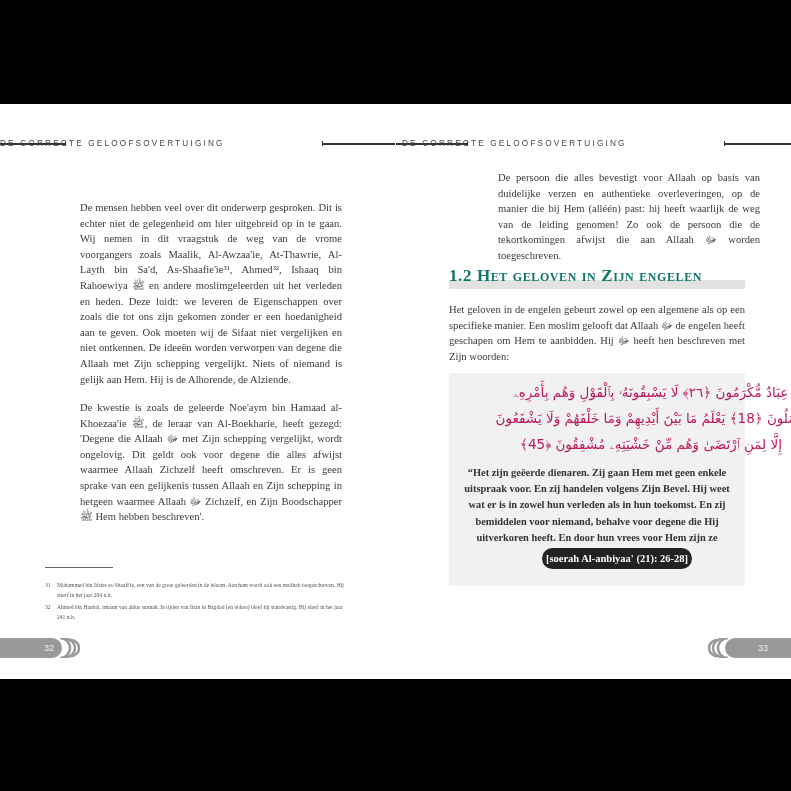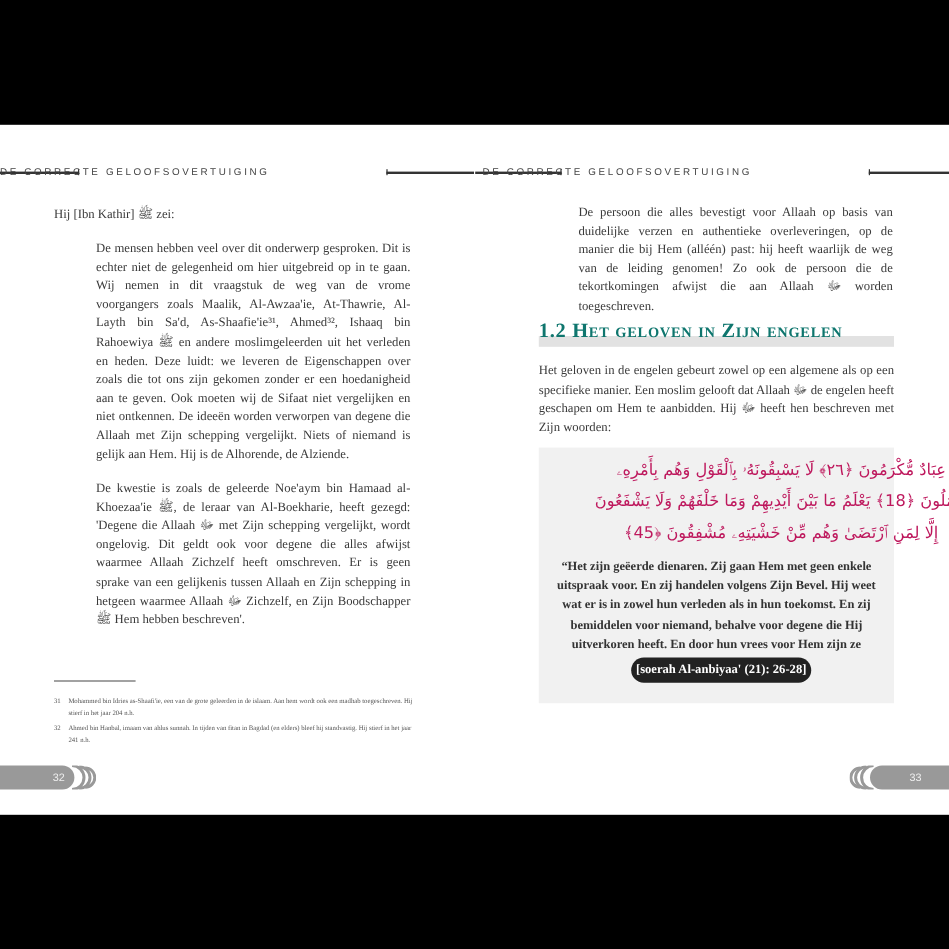--- a/index.html
+++ b/index.html
@@ -33,48 +33,47 @@
   .fn { position:relative; padding-left:12px; margin-bottom:2px; }
   .fn .num { position:absolute; left:0; top:0; }
 
   .pagetab { position:absolute; top:534px; height:20px; background:#999; color:#eee;
       font-family:"Liberation Sans","DejaVu Sans",sans-serif; font-size:9px; line-height:20px; }
   .pagetab.l { left:0; width:62px; border-radius:0 10px 10px 0; text-align:right; padding-right:8px; box-sizing:border-box; }
   .pagetab.r { left:329px; width:66px; border-radius:10px 0 0 10px; text-align:center; padding-left:10px; box-sizing:border-box; }
   .arcs { position:absolute; top:534px; width:22px; height:20px; }
   .arcs svg { display:block; }
 
-  .rt-intro { position:absolute; left:86px; top:66px; width:262px; }
+  .rt-intro { position:absolute; left:102px; top:66px; width:262px; }
   .heading { position:absolute; left:53px; top:162px; width:296px; height:24px; }
   .heading .bar { position:absolute; left:0; top:14px; width:296px; height:9px; background:#e2e2e2; }
   .heading .text { position:absolute; left:0; top:0; font-size:17px; font-weight:bold; color:#0f766e;
       font-variant:small-caps; letter-spacing:0.6px; white-space:nowrap; }
   .rt-body { position:absolute; left:53px; top:198px; width:296px; }
 
   .quote-box { position:absolute; left:53px; top:269px; width:296px; height:213px; background:#f1f1f1; }
   .arabic { position:absolute; left:0; top:6px; width:352px; text-align:center; direction:rtl;
       font-family:"DejaVu Sans",sans-serif; font-size:13.5px; line-height:26px; color:#be185d;padding-left:26px; }
   .translation { position:absolute; left:10px; top:92px; width:276px; text-align:center;
       font-size:10.4px; line-height:16.2px; font-weight:bold; color:#333; }
-  .ref-pill { position:absolute; left:130px; top:444px; width:150px; height:21px; background:#222; color:#fff;
+  .ref-pill { position:absolute; left:146px; top:444px; width:150px; height:21px; background:#222; color:#fff;
       border-radius:11px; text-align:center; font-size:10.5px; line-height:21px; font-weight:bold; }
 </style>
 </head>
 <body>
 
 <div class="spread">
 
   <div class="page left">
     <div class="running-head">
       <div class="rule l"></div>
       <div class="title">DE CORRECTE GELOOFSOVERTUIGING</div>
       <div class="rule r"></div>
     </div>
 
-    <div class="txt intro">Hij [Ibn Kathir] ﷺ zei:</div>
     <div class="txt block1">
       <p>De mensen hebben veel over dit onderwerp gesproken. Dit is echter niet de gelegenheid om hier uitgebreid op in te gaan. Wij nemen in dit vraagstuk de weg van de vrome voorgangers zoals Maalik, Al-Awzaa'ie, At-Thawrie, Al-Layth bin Sa'd, As-Shaafie'ie³¹, Ahmed³², Ishaaq bin Rahoewiya ﷺ en andere moslimgeleerden uit het verleden en heden. Deze luidt: we leveren de Eigenschappen over zoals die tot ons zijn gekomen zonder er een hoedanigheid aan te geven. Ook moeten wij de Sifaat niet vergelijken en niet ontkennen. De ideeën worden verworpen van degene die Allaah met Zijn schepping vergelijkt. Niets of niemand is gelijk aan Hem. Hij is de Alhorende, de Alziende.</p>
     </div>
     <div class="txt block2">
       <p>De kwestie is zoals de geleerde Noe'aym bin Hamaad al-Khoezaa'ie ﷺ, de leraar van Al-Boekharie, heeft gezegd: 'Degene die Allaah ﷻ met Zijn schepping vergelijkt, wordt ongelovig. Dit geldt ook voor degene die alles afwijst waarmee Allaah Zichzelf heeft omschreven. Er is geen sprake van een gelijkenis tussen Allaah en Zijn schepping in hetgeen waarmee Allaah ﷻ Zichzelf, en Zijn Boodschapper ﷺ Hem hebben beschreven'.</p>
     </div>
 
     <div class="fn-rule"></div>
     <div class="footnotes">
       <div class="fn">

